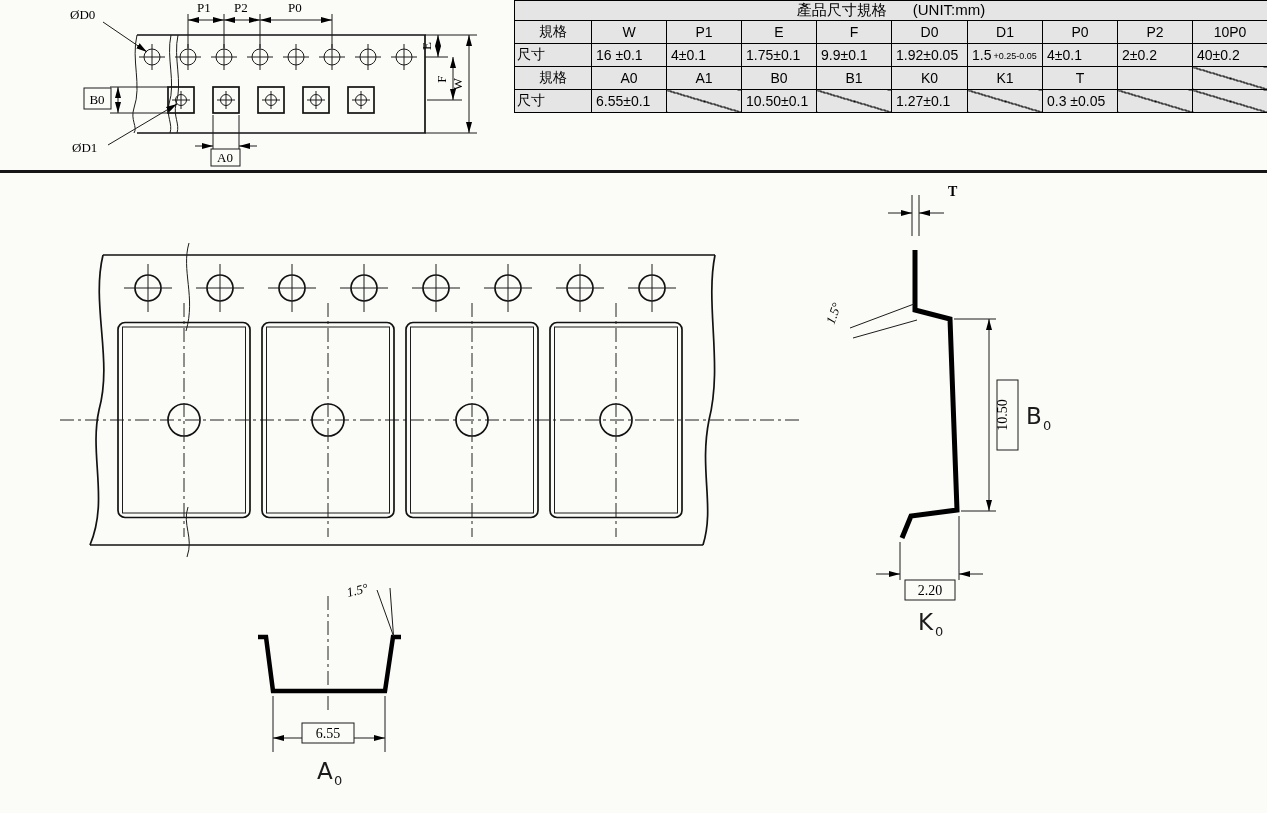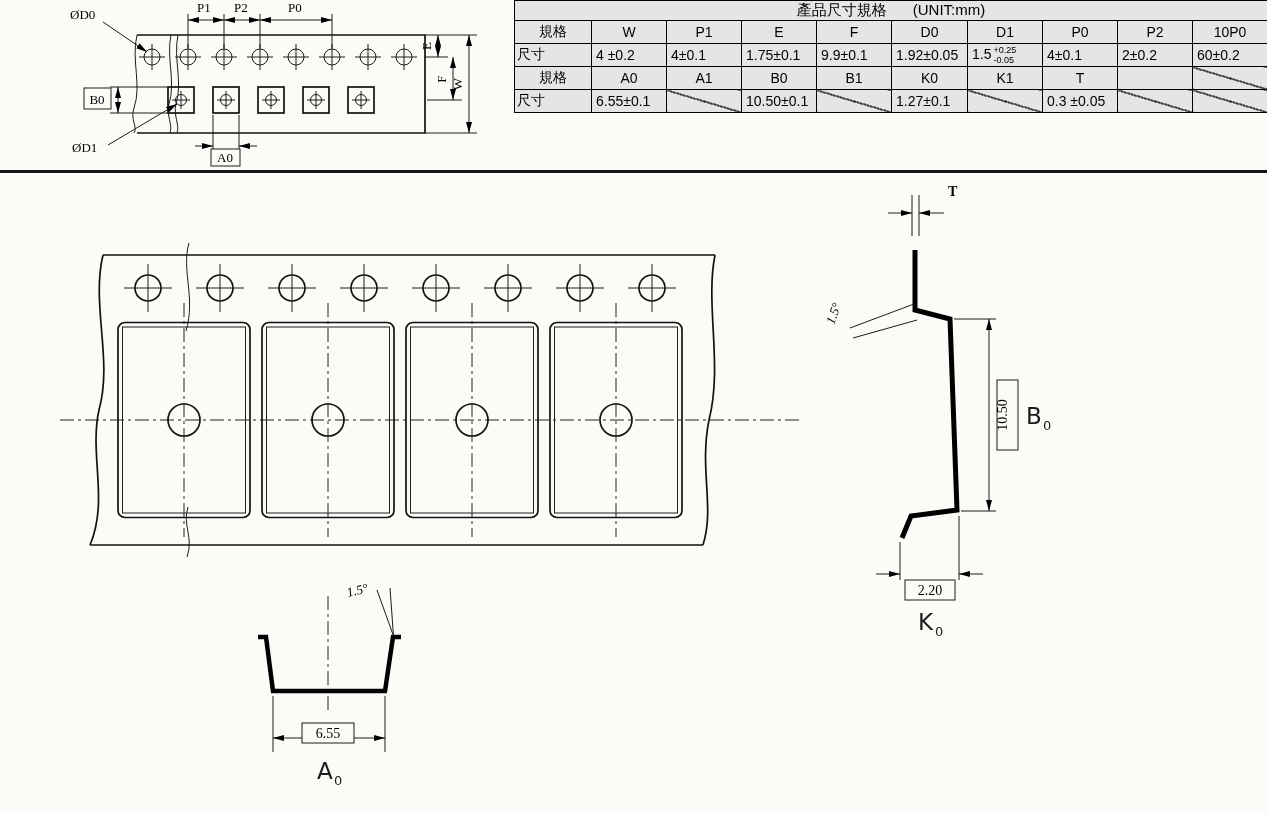--- a/index.html
+++ b/index.html
@@ -11,21 +11,21 @@
   .spec-table { position:absolute; left:514px; top:0; width:753px;
                 border-collapse:collapse; table-layout:fixed; background:#e5e5e5;
                 font-family:Liberation Sans, sans-serif; color:#000; }
   .spec-table td { border:1.5px solid #000; height:22px; font-size:14px;
                    text-align:center; padding:0 2px; white-space:nowrap; overflow:hidden; }
   .spec-table tr.title-row td { height:19px; font-size:15px; border-bottom:1.5px solid #000; }
   .spec-table tr.vals td { text-align:left; padding-left:4px; }
   .spec-table tr.vals td.lab { text-align:left; padding-left:2px; }
   .spec-table td.diag { background-image:linear-gradient(to top right,
         transparent 48.5%, #000 48.5%, #000 51.5%, transparent 51.5%); }
-  .tolstack { display:inline-flex; flex-direction:column; vertical-align:middle;
+  .tolstack { display:inline-flex; vertical-align:middle;
               font-size:9px; line-height:1.15; margin-left:2px; text-align:left; }
   .unit-span { margin-left:26px; }
 
   
   .divider { position:absolute; left:0; top:170px; width:1267px; height:2.5px; background:#161616; }
 
   
   svg.abs { position:absolute; overflow:visible; }
   .thin  { stroke:#1c1c1c; stroke-width:1; fill:none; }
   .med   { stroke:#121212; stroke-width:1.7; fill:none; }
@@ -71,32 +71,32 @@
       <td>E</td>
       <td>F</td>
       <td>D0</td>
       <td>D1</td>
       <td>P0</td>
       <td>P2</td>
       <td>10P0</td>
     </tr>
     <tr class="vals">
       <td class="lab">尺寸</td>
-      <td>4 ±0.2</td>
+      <td>16 ±0.1</td>
       <td>4±0.1</td>
       <td>1.75±0.1</td>
       <td>9.9±0.1</td>
       <td>1.92±0.05</td>
       <td><span>1.5</span><span class="tolstack">
               <span>+0.25</span>
               <span>-0.05</span>
             </span></td>
       <td>4±0.1</td>
       <td>2±0.2</td>
-      <td>60±0.2</td>
+      <td>40±0.2</td>
     </tr>
     <tr>
       <td class="lab">規格</td>
       <td>A0</td>
       <td>A1</td>
       <td>B0</td>
       <td>B1</td>
       <td>K0</td>
       <td>K1</td>
       <td>T</td>

